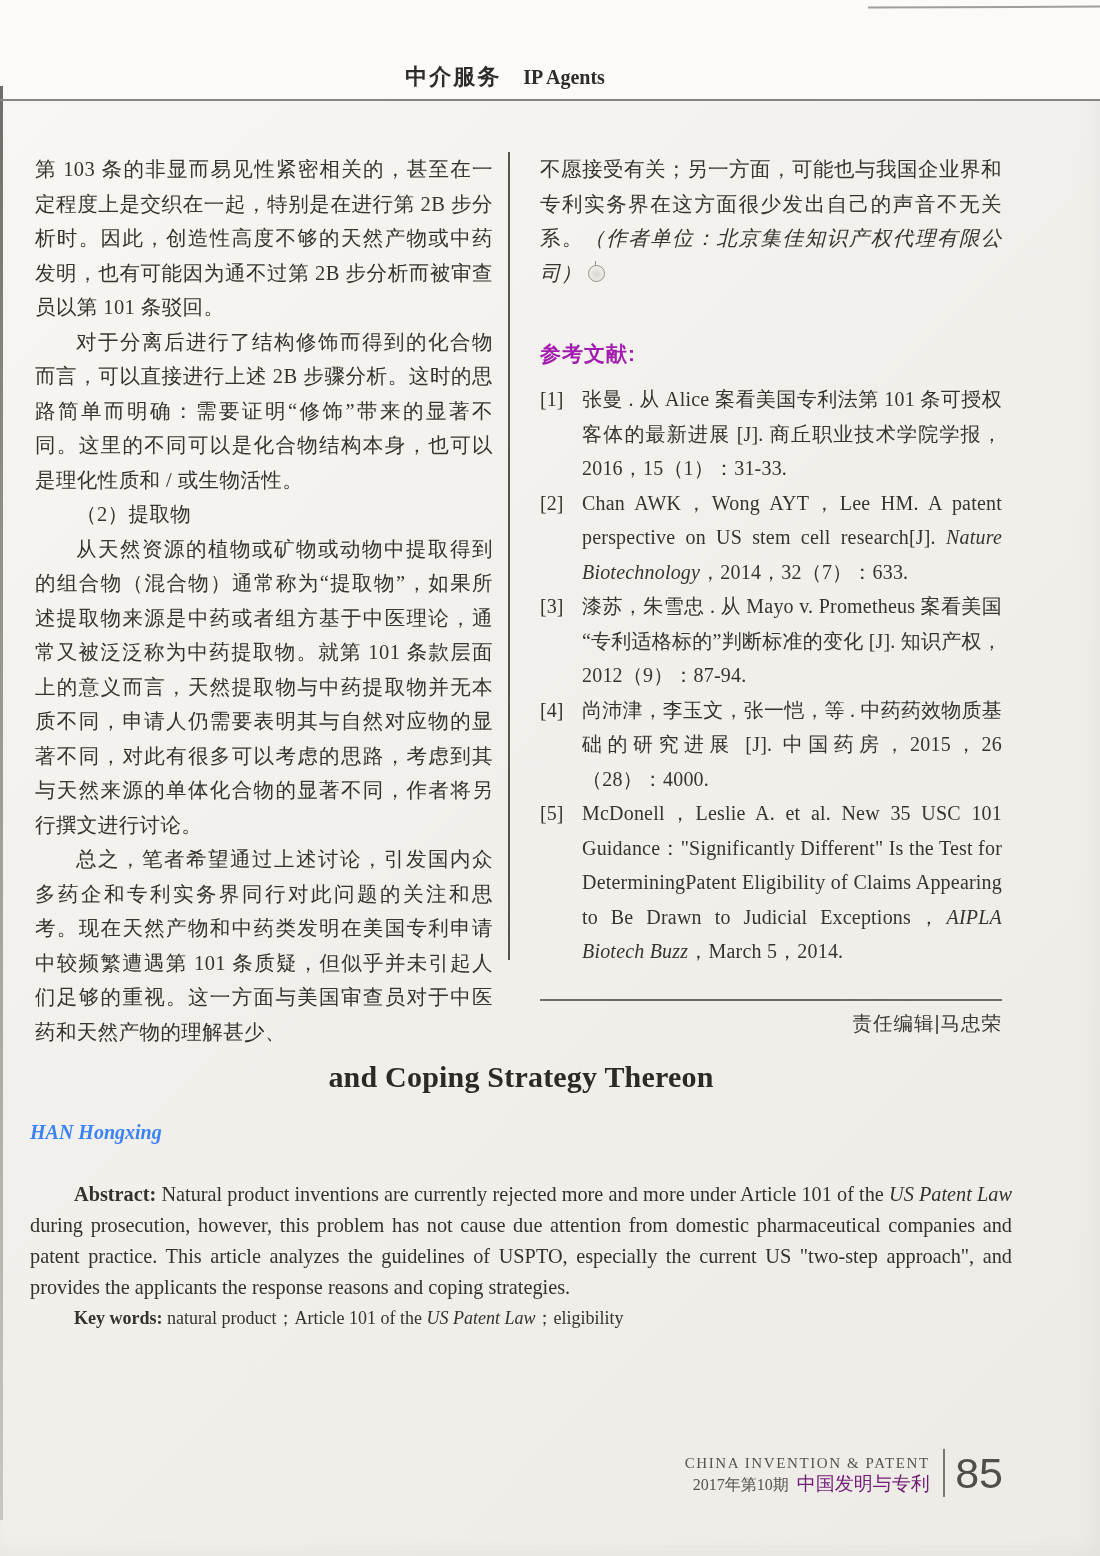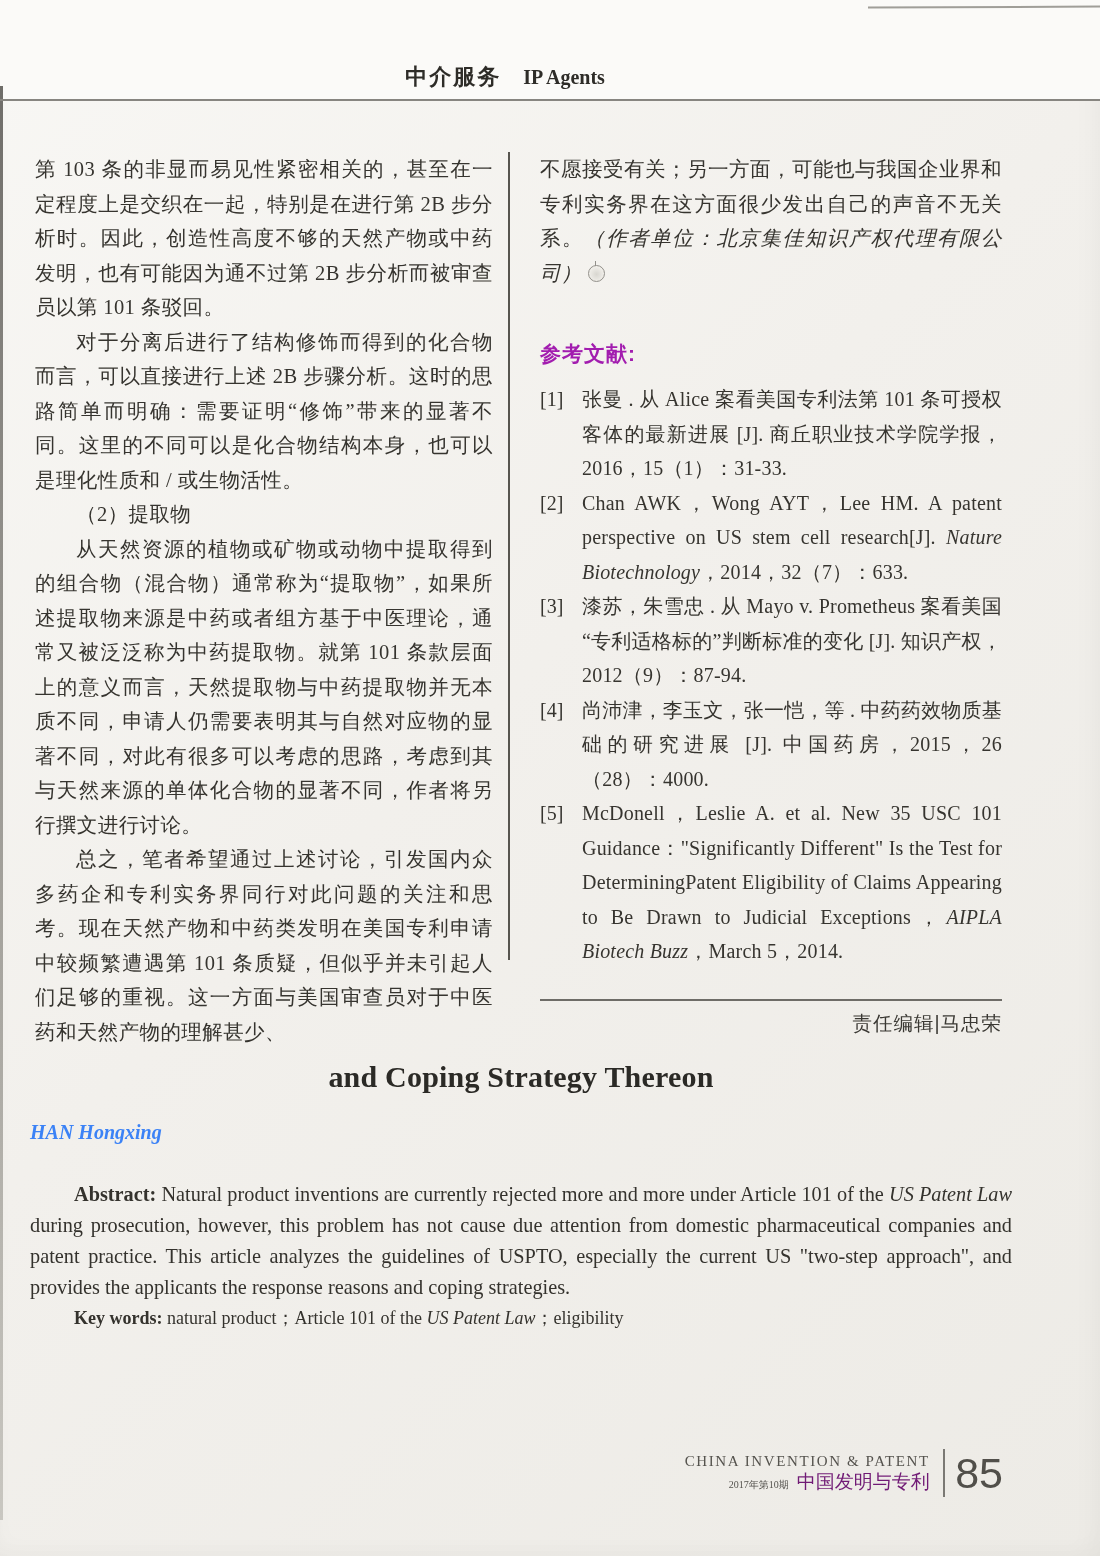--- a/index.html
+++ b/index.html
@@ -45,21 +45,21 @@
   .english-section{position:absolute;left:30px;top:1006px;width:982px;}
   .en-title{margin:0;text-align:center;font-size:30px;font-weight:bold;line-height:47px;color:#2b2a26;letter-spacing:.2px;}
   .en-author{margin:21px 0 0 0;font-size:20px;font-weight:bold;font-style:italic;color:#3b82f6;}
   .en-abstract{margin:35px 0 0 0;font-size:20.3px;line-height:31px;text-align:justify;text-indent:44px;color:#34322d;}
   .en-keywords{margin:0;font-size:18px;line-height:31px;text-indent:44px;color:#34322d;}
 
   .footer{position:absolute;top:1449px;left:0;width:1003px;display:flex;justify-content:flex-end;align-items:flex-end;}
   .footer-lines{text-align:right;color:#55534e;}
   .footer-en{font-size:15px;letter-spacing:1.6px;line-height:18px;}
   .footer-zh{line-height:24px;white-space:nowrap;}
-  .footer-issue{font-size:10px;}
+  .footer-issue{font-size:16px;}
   .footer-journal{font-family:Liberation Serif, serif;font-size:19px;margin-left:8px;color:#701a75;}
   .footer-bar{width:2.5px;height:48px;background:#7b7974;margin:0 10px 0 13px;}
   .footer-page{font-family:"Liberation Sans","DejaVu Sans",sans-serif;font-size:43px;color:#514f4a;line-height:48px;}
 </style>
 </head>
 <body>
 
 <div class="page">
   <div class="top-strip"></div>
   <div class="artifact-top"></div>

